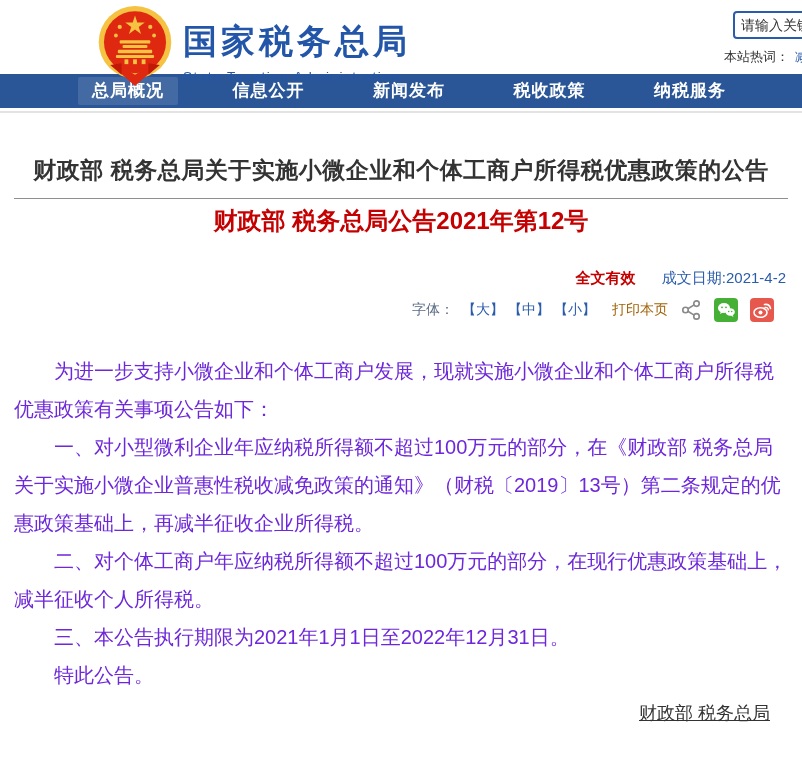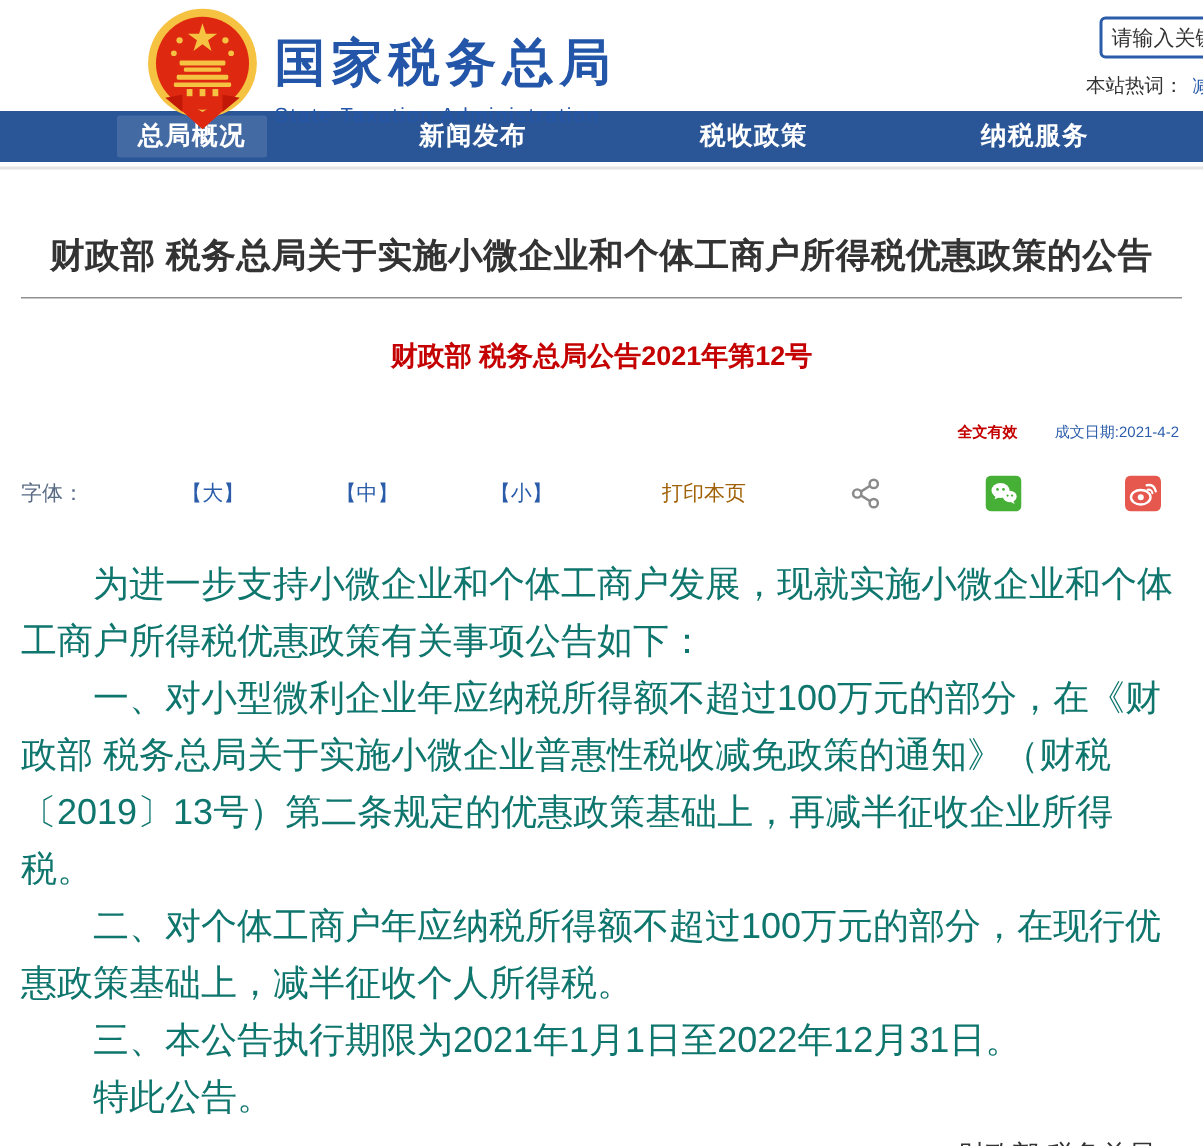--- a/index.html
+++ b/index.html
@@ -31,35 +31,35 @@
     height:28px; line-height:28px; padding:0 14px; border-radius:2px; cursor:pointer; }
   .nav-item.active { background:rgba(255,255,255,0.12); }
   .nav-underline { height:3px; background:#fff; }
   .nav-rule { height:2px; background:#e3e3e3; }
 
   
   .article { padding:0 14px; }
   .title-wrap { border-bottom:1px solid #8f8f8f; padding:42px 0 12px 0; }
   .doc-title { text-align:center; font-size:23px; font-weight:bold; color:#333;
     letter-spacing:0.5px; }
-  .doc-number { text-align:center; font-size:18px; font-weight:bold; color:#c40000;
-    margin-top:26px; }
+  .doc-number { text-align:center; font-size:24px; font-weight:bold; color:#c40000;
+    margin-top:6px; }
 
-  .meta-row { text-align:right; margin-top:32px; font-size:10px; padding-right:2px; }
+  .meta-row { text-align:right; margin-top:32px; font-size:15px; padding-right:2px; }
   .validity { color:#c40000; font-weight:bold; margin-right:22px; }
   .doc-date { color:#2a5caa; }
 
-  .tool-row { display:flex; justify-content:space-between; align-items:center;
-    margin-top:22px; font-size:14px; color:#2a5caa; padding-right:14px; }
+  .tool-row { display:flex; justify-content:flex-end; align-items:center;
+    margin-top:10px; font-size:14px; color:#2a5caa; padding-right:14px; }
   .tool-row .font-label { color:#5a6b85; margin-right:6px; }
   .font-size-btn { color:#2a5caa; margin:0 2px; cursor:pointer; }
   .print-btn { color:#a16207; margin-left:14px; cursor:pointer; }
   .icon-btn { margin-left:12px; cursor:pointer; display:inline-flex; }
 
-  .body-text { margin-top:30px; font-size:24px; line-height:38px; color:#0f766e; }
+  .body-text { margin-top:30px; font-size:20px; line-height:38px; color:#6d28d9; }
   .body-text p { text-indent:2em; }
   .sig-line { text-align:right; font-size:18px; line-height:38px; color:#333;
     padding-right:18px;text-decoration:underline; }
 </style>
 </head>
 <body>
 
 <div class="header">
   <div class="brand">
     <svg class="emblem" viewBox="0 0 80 88">
@@ -94,20 +94,21 @@
   <div class="search-box">
     <input type="text" placeholder="请输入关键词" style="">
   </div>
   <div class="hotwords">
     <span>本站热词：</span><span class="hot">减税</span>
   </div>
 </div>
 
 <div class="nav">
   <div class="nav-item active">总局概况</div>
+  <div class="nav-item">信息公开</div>
   <div class="nav-item">新闻发布</div>
   <div class="nav-item">税收政策</div>
   <div class="nav-item">纳税服务</div>
 </div>
 <div class="nav-underline"></div>
 <div class="nav-rule"></div>
 
 <div class="article">
 
   <div class="title-wrap">

